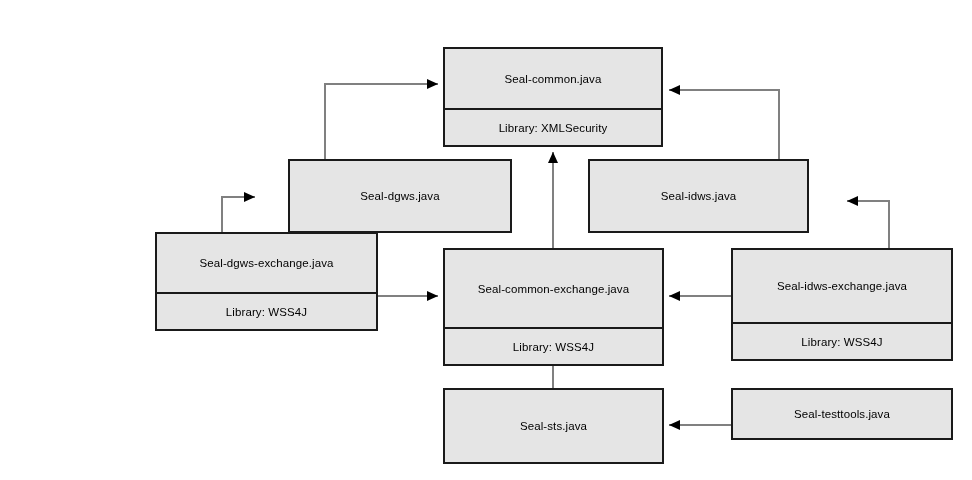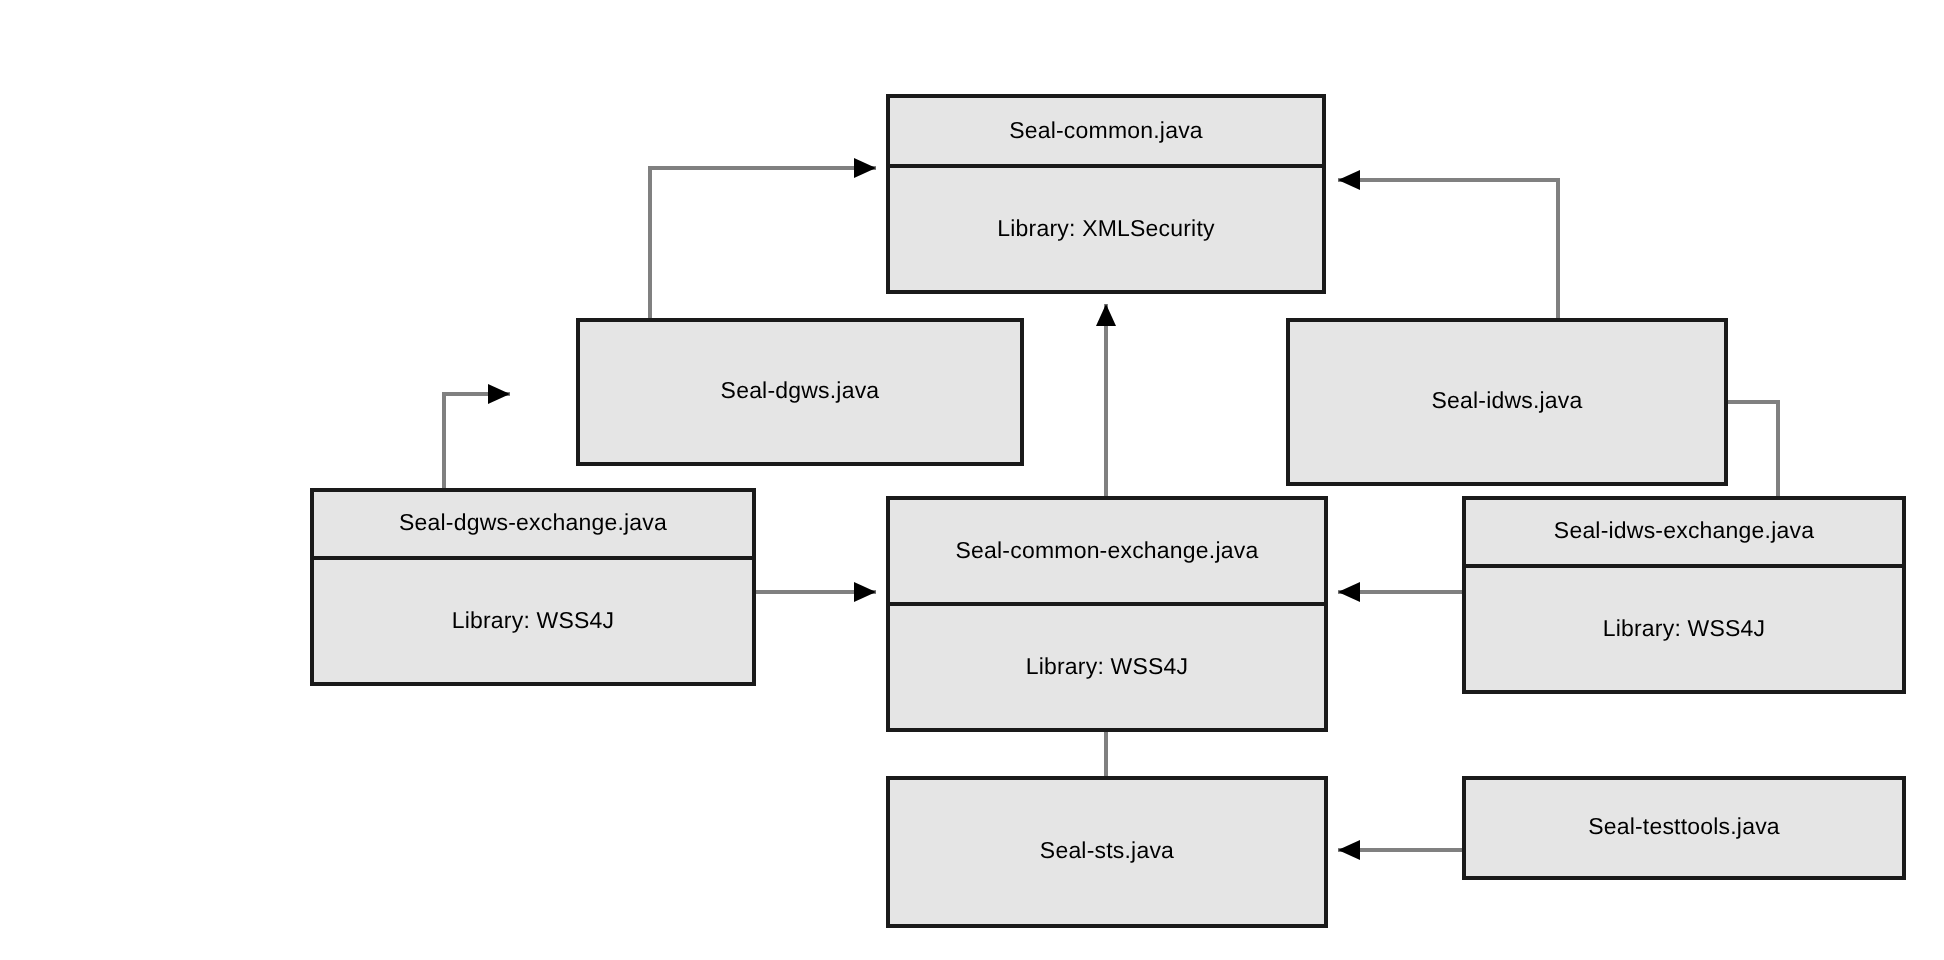--- a/index.html
+++ b/index.html
@@ -47,21 +47,21 @@
   .node-lib {
     flex: 0 0 auto;
     border-top: 2px solid #1a1a1a;
     display: flex;
     align-items: center;
     justify-content: center;
     text-align: center;
     font-size: 11.5px;
     color: #000000;
     letter-spacing: 0.1px;
-    padding: 16px 6px;
+    padding: 3px 6px;
   }
 </style>
 </head>
 <body>
 
 <div id="canvas">
 
   <svg id="edge-layer" viewBox="0 0 972 480" width="972" height="480" xmlns="http://www.w3.org/2000/svg">
       <g>
         <polyline points="325,159 325,84 438,84" fill="none" stroke="#808080" stroke-width="2"></polyline>
@@ -102,32 +102,32 @@
     </svg>
 
   <div id="node-layer">
       <div class="node" style="left: 443px; top: 47px; width: 220px; height: 100px; border-color: rgb(26, 26, 26);">
         <div class="node-title">Seal-common.java</div>
         <div class="node-lib" style="height: 29px; border-top-color: rgb(26, 26, 26);">Library: XMLSecurity</div>
       </div>
       <div class="node" style="left: 260px; top: 159px; width: 224px; height: 74px; border-color: rgb(26, 26, 26); margin-left: 28px;">
         <div class="node-title">Seal-dgws.java</div>
       </div>
-      <div class="node" style="left: 643px; top: 159px; width: 221px; height: 84px; border-color: rgb(26, 26, 26);">
+      <div class="node" style="left: 588px; top: 159px; width: 221px; height: 74px; border-color: rgb(26, 26, 26);">
         <div class="node-title">Seal-idws.java</div>
       </div>
-      <div class="node" style="left: 155px; top: 244px; width: 223px; height: 99px; border-color: rgb(26, 26, 26);">
+      <div class="node" style="left: 155px; top: 232px; width: 223px; height: 99px; border-color: rgb(26, 26, 26);">
         <div class="node-title">Seal-dgws-exchange.java</div>
         <div class="node-lib" style="height: 29px; border-top-color: rgb(26, 26, 26);">Library: WSS4J</div>
       </div>
       <div class="node" style="left: 443px; top: 248px; width: 221px; height: 118px; border-color: rgb(26, 26, 26);">
         <div class="node-title">Seal-common-exchange.java</div>
         <div class="node-lib" style="height: 29px; border-top-color: rgb(26, 26, 26);">Library: WSS4J</div>
       </div>
-      <div class="node" style="left: 731px; top: 248px; width: 222px; height: 99px; border-color: rgb(26, 26, 26);">
+      <div class="node" style="left: 731px; top: 248px; width: 222px; height: 113px; border-color: rgb(26, 26, 26);">
         <div class="node-title">Seal-idws-exchange.java</div>
         <div class="node-lib" style="height: 29px; border-top-color: rgb(26, 26, 26);">Library: WSS4J</div>
       </div>
       <div class="node" style="left: 443px; top: 388px; width: 221px; height: 76px; border-color: rgb(26, 26, 26);">
         <div class="node-title">Seal-sts.java</div>
       </div>
       <div class="node" style="left: 731px; top: 388px; width: 222px; height: 52px; border-color: rgb(26, 26, 26);">
         <div class="node-title">Seal-testtools.java</div>
       </div>
     </div>

